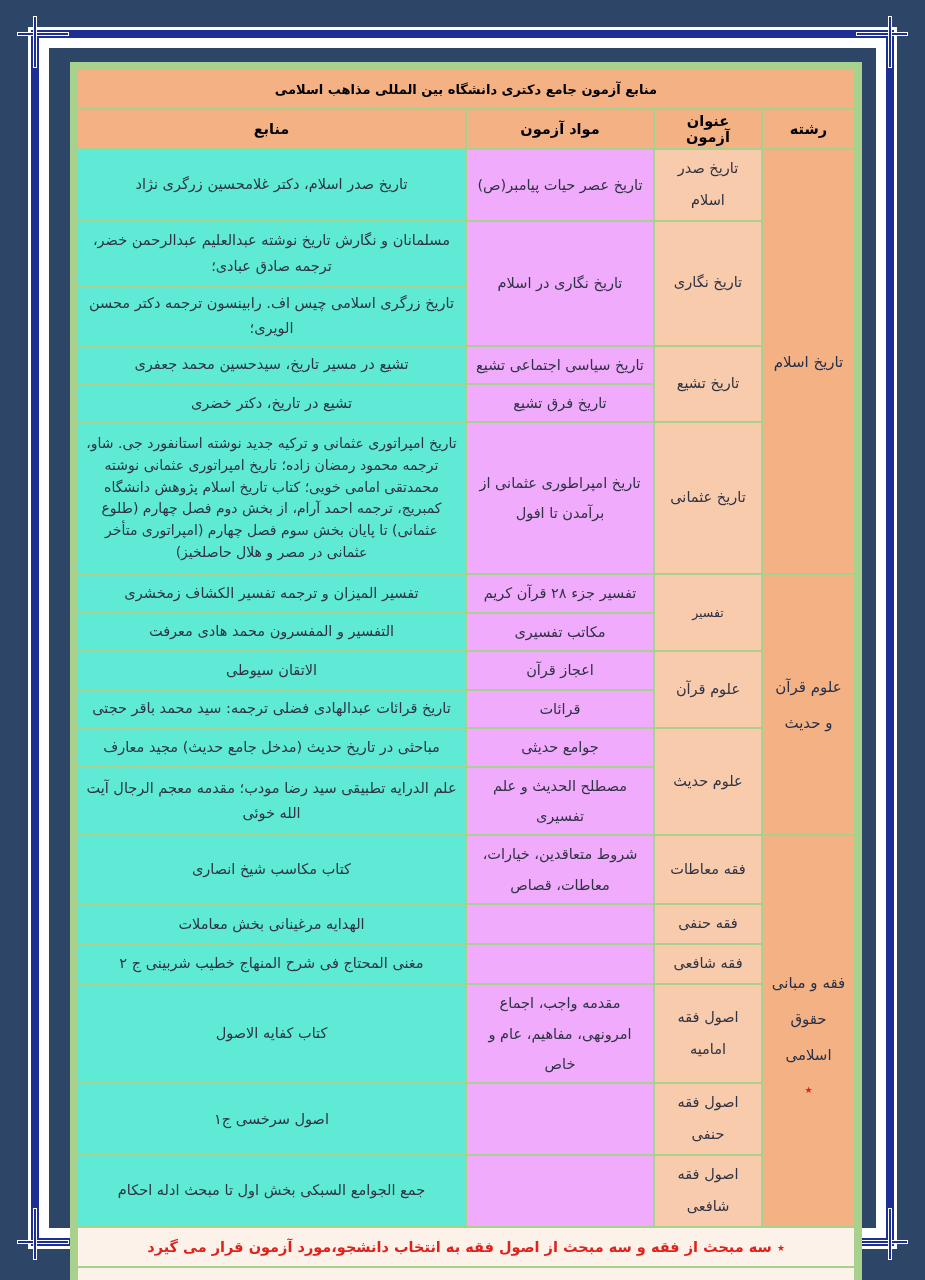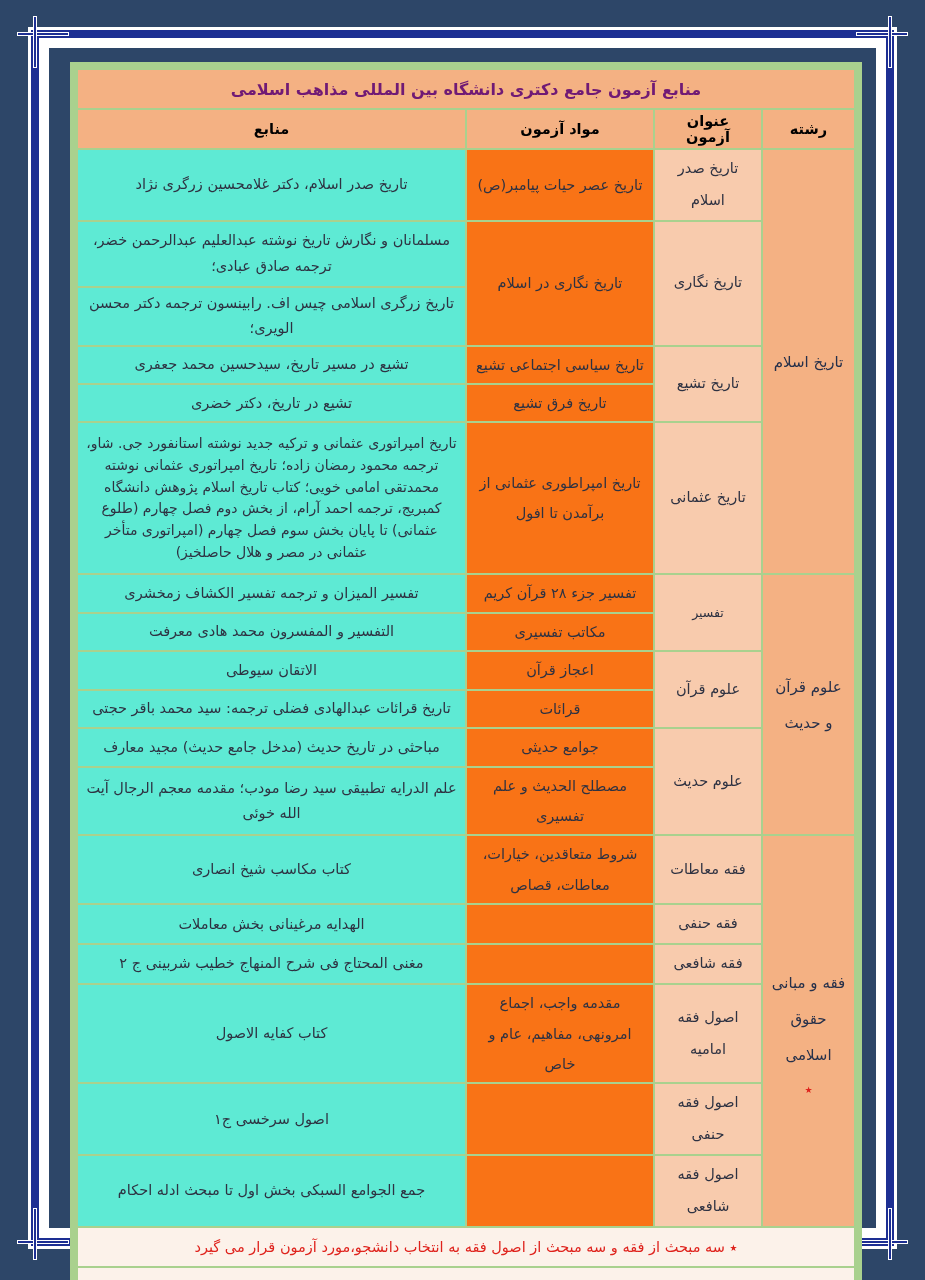--- a/index.html
+++ b/index.html
@@ -44,47 +44,47 @@
   td, th {
     border: 2px solid #a9d18e;
     text-align: center;
     vertical-align: middle;
     padding: 3px 8px;
     font-size: 14.5px;
   }
   .title-cell {
     background: #f4b183;
     font-weight: bold;
-    font-size: 16px;
+    font-size: 13px;
     height: 40px;
-    color: #701a75;
+    color: #000000;
   }
   th {
     background: #f4b183;
     font-weight: bold;
     height: 34px;
     font-size: 14.5px;
     color: #000000;
   }
   td.field {
     background: #f4b183;
     font-weight: normal;
     font-size: 15px;
     line-height: 2.4;
     color: #26304a;
   }
   td.exam { background: #f8cbad; line-height: 2.2; margin-left: 32px; }
   td.exam.small { font-size: 12.5px; }
-  td.material { background: #f97316; line-height: 2.1; }
+  td.material { background: #f0abfc; line-height: 2.1; }
   td.source { background: #5eead4; line-height: 1.75; }
   td.source.tight { line-height: 1.55; font-size: 14px; }
   td.note {
     background: #fcf2ea;
     color: #df221c;
-    font-weight: normal;
+    font-weight: bold;
     font-size: 14.5px;
     text-align: center;
   }
   td.note .note-title { line-height: 2.1; }
   .field-mark { color: #df221c; font-size: 15px; line-height: 1; margin-top: 10px; }
 </style>
 </head>
 <body>
 
 <div class="frame"></div>

